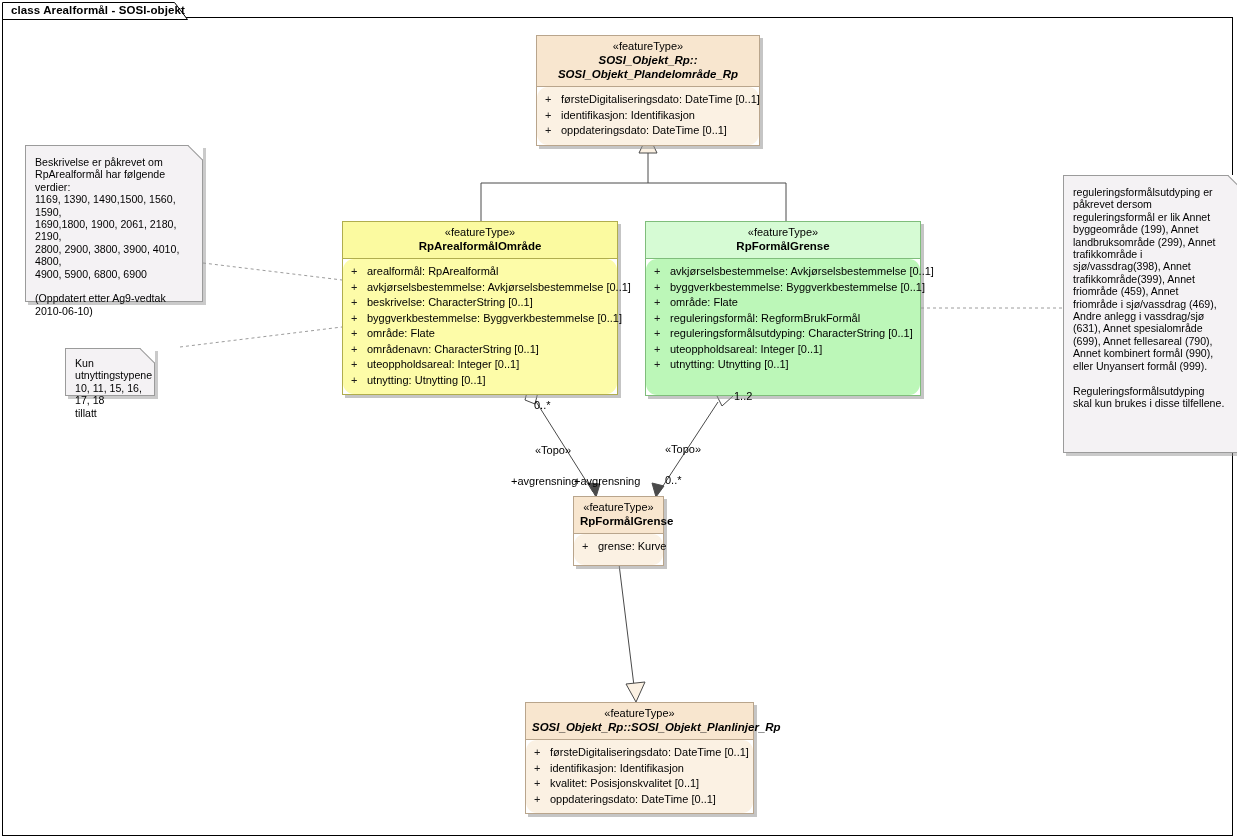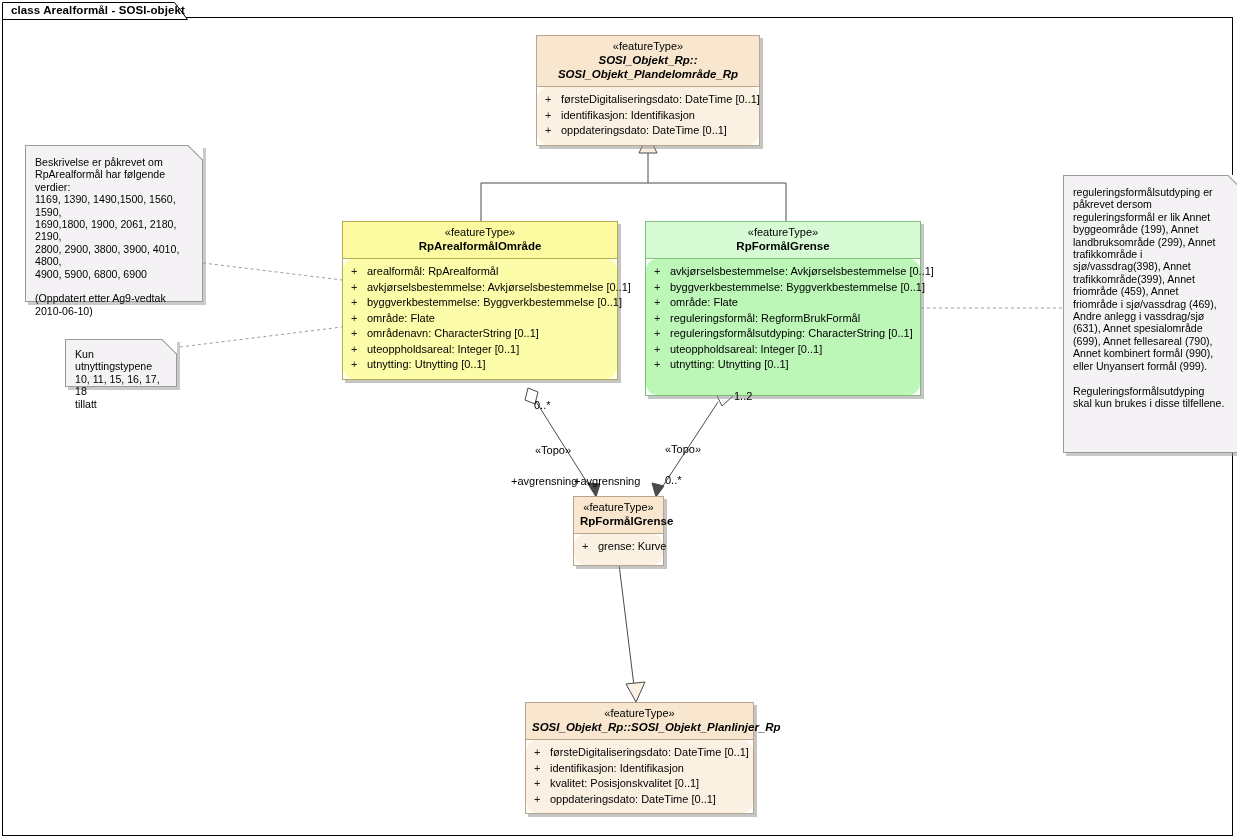--- a/index.html
+++ b/index.html
@@ -253,20 +253,21 @@
 
   <div class="uml-class theme-yellow" style="left:342px; top:221px; width:276px;">
     <div class="hdr">
       <div class="stereo">«featureType»</div>
       <div class="cname">RpArealformålOmråde</div>
     </div>
     <div class="sep"></div>
     <div class="attrs">
       <div class="attr"><span class="vis">+</span><span>arealformål: RpArealformål</span></div>
       <div class="attr"><span class="vis">+</span><span>avkjørselsbestemmelse: Avkjørselsbestemmelse [0..1]</span></div>
+      <div class="attr"><span class="vis">+</span><span>beskrivelse: CharacterString [0..1]</span></div>
       <div class="attr"><span class="vis">+</span><span>byggverkbestemmelse: Byggverkbestemmelse [0..1]</span></div>
       <div class="attr"><span class="vis">+</span><span>område: Flate</span></div>
       <div class="attr"><span class="vis">+</span><span>områdenavn: CharacterString [0..1]</span></div>
       <div class="attr"><span class="vis">+</span><span>uteoppholdsareal: Integer [0..1]</span></div>
       <div class="attr"><span class="vis">+</span><span>utnytting: Utnytting [0..1]</span></div>
     </div>
   </div>
 
   <div class="uml-class theme-green" style="left:645px; top:221px; width:276px;">
     <div class="hdr">
@@ -317,21 +318,21 @@
 RpArealformål har følgende verdier:
 1169, 1390, 1490,1500, 1560, 1590,
 1690,1800, 1900, 2061, 2180, 2190,
 2800, 2900, 3800, 3900, 4010, 4800,
 4900, 5900, 6800, 6900
 
 (Oppdatert etter Ag9-vedtak
 2010-06-10)</div>
   </div>
 
-  <div class="uml-note" style="left:65px; top:339px; width:112px; height:48px;">
+  <div class="uml-note" style="left:65px; top:348px; width:90px; height:48px;">
     <div class="fold"></div>
     <div class="fold-edge"></div>
     <div class="ntext" style="padding-top:8px;">Kun utnyttingstypene
 10, 11, 15, 16, 17, 18
 tillatt</div>
   </div>
 
   <div class="uml-note" style="left:1063px; top:175px; width:180px; height:278px;">
     <div class="fold"></div>
     <div class="fold-edge"></div>

